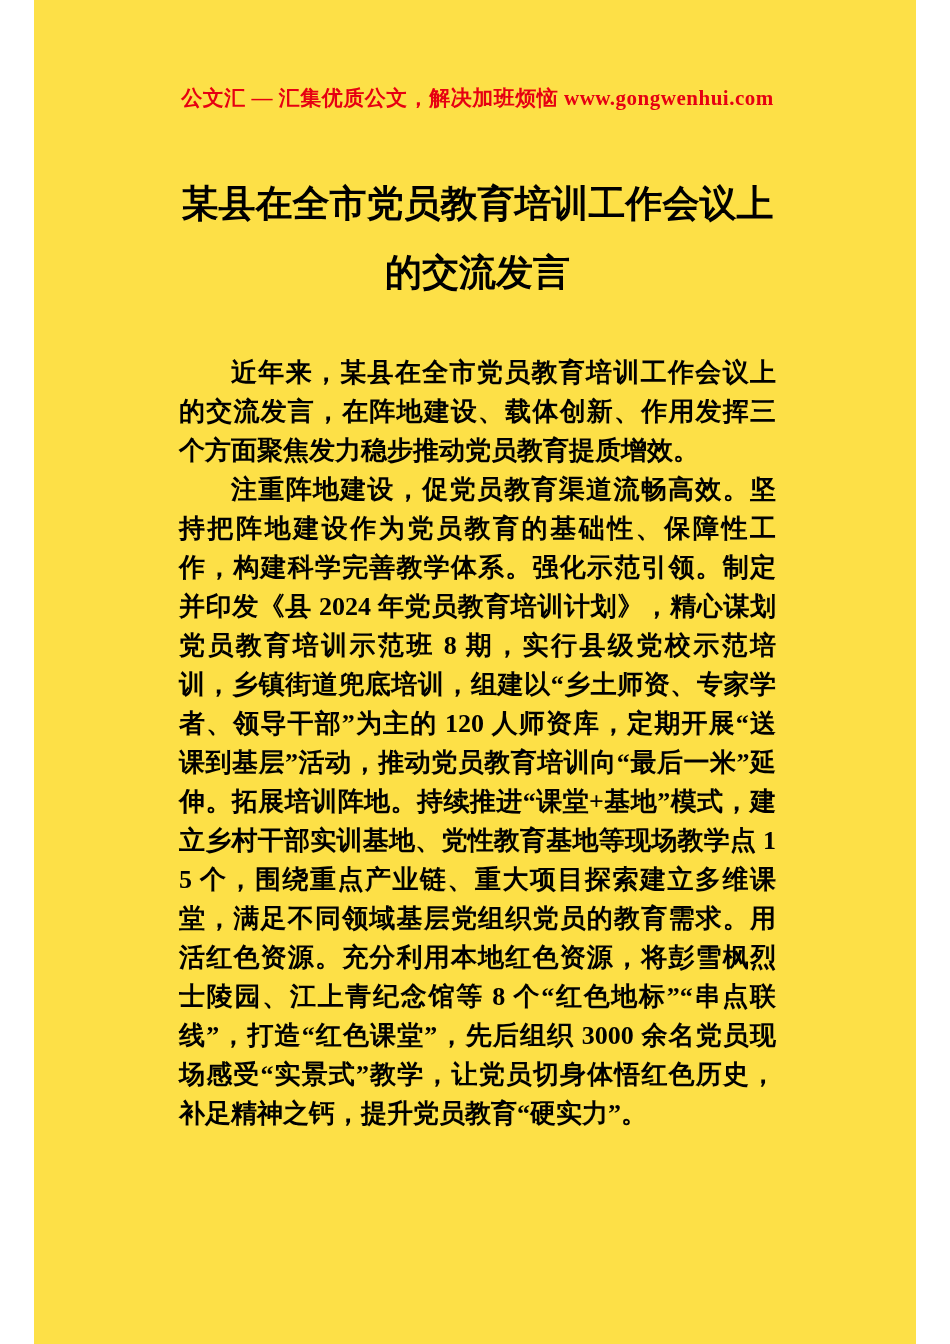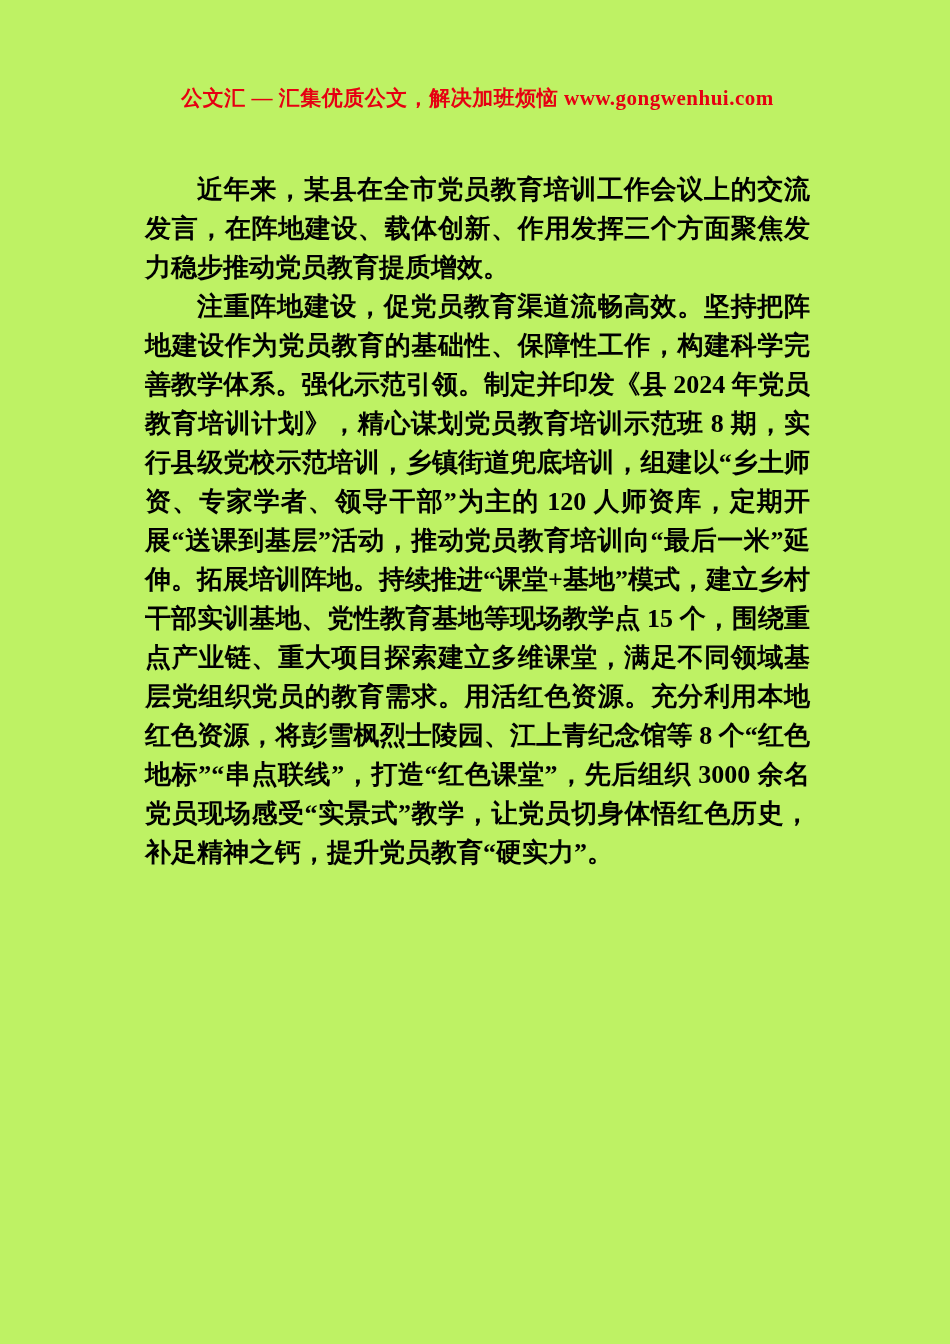--- a/index.html
+++ b/index.html
@@ -2,24 +2,24 @@
 <html><head>
 <meta charset="utf-8">
 <style>
   html, body {
     margin: 0;
     padding: 0;
     background: #ffffff;
   }
   .page {
     position: relative;
-    width: 950px;
+    width: 882px;
     height: 1344px;
     margin: 0 auto;
-    background: #bef264;
+    background: #fde047;
     box-sizing: border-box;
     padding: 85px 140px 0 145px;
     overflow: hidden;
     font-family: "Liberation Serif", "DejaVu Serif", serif;
     color: #000000;
   }
   .watermark-header {
     color: #e60012;
     font-size: 21px;
     font-weight: bold;
@@ -49,19 +49,20 @@
     word-break: break-all;
   }
 </style>
 </head>
 <body>
 
 <div class="page">
 
   <div class="watermark-header">公文汇 — 汇集优质公文，解决加班烦恼 www.gongwenhui.com</div>
 
+  <h1 class="doc-title">某县在全市党员教育培训工作会议上的交流发言</h1>
 
   <div class="doc-body">
     <p>近年来，某县在全市党员教育培训工作会议上的交流发言，在阵地建设、载体创新、作用发挥三个方面聚焦发力稳步推动党员教育提质增效。</p>
     <p>注重阵地建设，促党员教育渠道流畅高效。坚持把阵地建设作为党员教育的基础性、保障性工作，构建科学完善教学体系。强化示范引领。制定并印发《县 2024 年党员教育培训计划》，精心谋划党员教育培训示范班 8 期，实行县级党校示范培训，乡镇街道兜底培训，组建以“乡土师资、专家学者、领导干部”为主的 120 人师资库，定期开展“送课到基层”活动，推动党员教育培训向“最后一米”延伸。拓展培训阵地。持续推进“课堂+基地”模式，建立乡村干部实训基地、党性教育基地等现场教学点 15 个，围绕重点产业链、重大项目探索建立多维课堂，满足不同领域基层党组织党员的教育需求。用活红色资源。充分利用本地红色资源，将彭雪枫烈士陵园、江上青纪念馆等 8 个“红色地标”“串点联线”，打造“红色课堂”，先后组织 3000 余名党员现场感受“实景式”教学，让党员切身体悟红色历史，补足精神之钙，提升党员教育“硬实力”。</p>
   </div>
 
 </div>
 
 </body></html>

